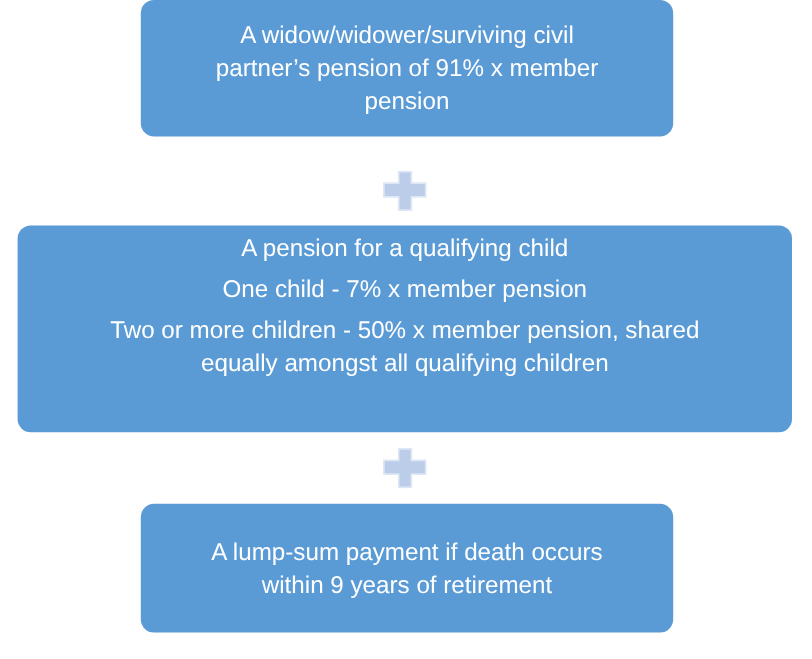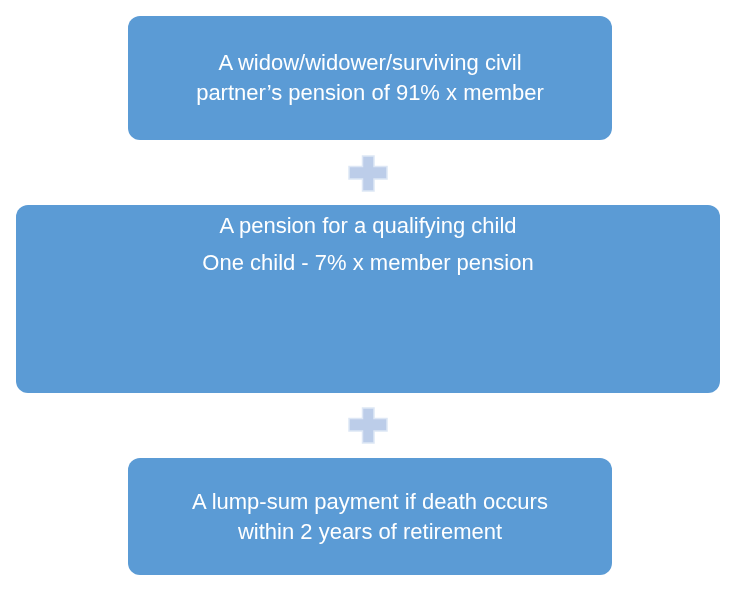--- a/index.html
+++ b/index.html
@@ -24,21 +24,21 @@
     font-size: 22px;
     line-height: 30px;
     box-sizing: border-box;
   }
   .box-centered {
     display: flex;
     flex-direction: column;
     justify-content: center;
     align-items: center;
   }
-  .box1 { left: 128px; top: 16px;  width: 484px; height: 124px; }
+  .box1 { left: 128px; top: 0;  width: 484px; height: 124px; }
   .box2 { left: 16px;  top: 205px; width: 704px; height: 188px; padding-top: 6px; }
   .box3 { left: 128px; top: 458px; width: 484px; height: 117px; }
   .para { margin: 0 0 7px 0; }
   .line { white-space: nowrap; }
   .plus {
     position: absolute;
     width: 40px;
     height: 37px;
   }
   .plus1 { left: 348px; top: 155px; }
@@ -51,41 +51,46 @@
   }
 </style>
 </head>
 <body>
 
 <div class="canvas">
 
   <div class="box box1 box-centered">
     <div class="line">A widow/widower/surviving civil</div>
     <div class="line">partner’s pension of 91% x member</div>
+    <div class="line">pension</div>
   </div>
 
   <div class="plus plus1">
     <svg viewBox="0 0 40 37" aria-hidden="true">
       <path d="M 14.5 1 H 26 V 11.5 H 39 V 24 H 26 V 36 H 14.5 V 24 H 1 V 11.5 H 14.5 Z"></path>
     </svg>
   </div>
 
   <div class="box box2">
     <div class="para">
       <div class="line">A pension for a qualifying child</div>
     </div>
     <div class="para">
       <div class="line">One child - 7% x member pension</div>
     </div>
+    <div class="para">
+      <div class="line">Two or more children - 50% x member pension, shared</div>
+      <div class="line">equally amongst all qualifying children</div>
+    </div>
   </div>
 
   <div class="plus plus2">
     <svg viewBox="0 0 40 37" aria-hidden="true">
       <path d="M 14.5 1 H 26 V 11.5 H 39 V 24 H 26 V 36 H 14.5 V 24 H 1 V 11.5 H 14.5 Z"></path>
     </svg>
   </div>
 
   <div class="box box3 box-centered">
     <div class="line">A lump-sum payment if death occurs</div>
-    <div class="line">within 2 years of retirement</div>
+    <div class="line">within 9 years of retirement</div>
   </div>
 
 </div>
 
 </body></html>

